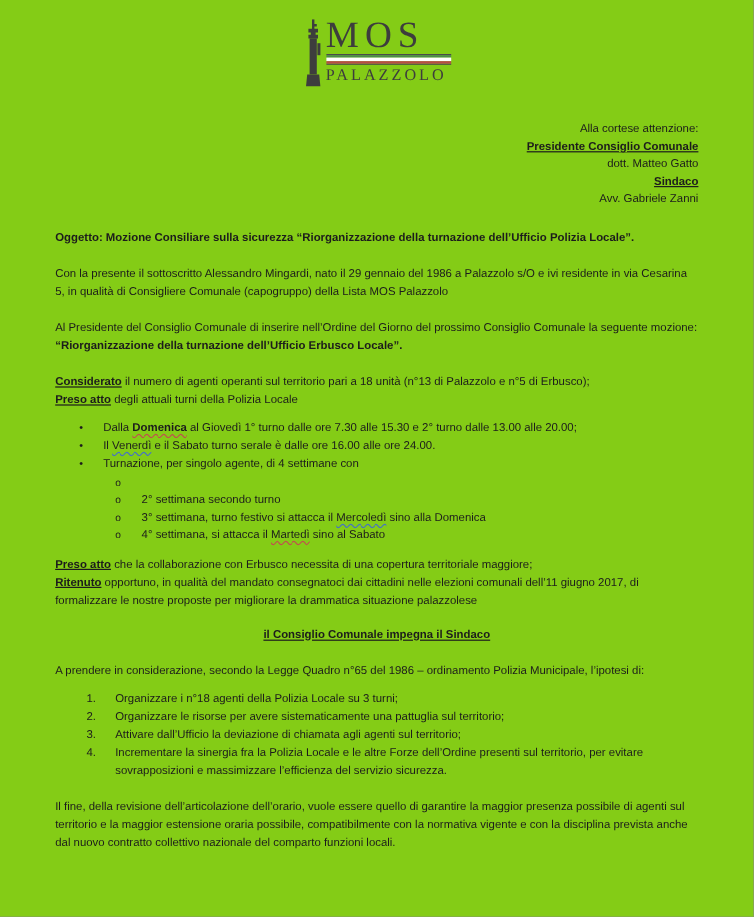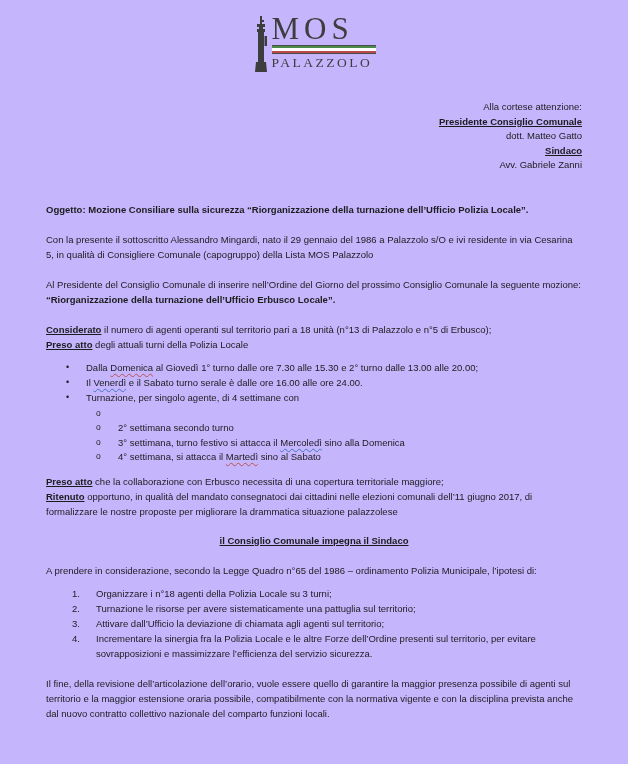--- a/index.html
+++ b/index.html
@@ -1,17 +1,17 @@
 <!DOCTYPE html>
 <html><head>
 <meta charset="utf-8">
 <style>
   html,body{margin:0;padding:0;background:#888;}
   .page{
-    width:628px;height:764px;background:#c4b5fd;margin:0 auto;position:relative;
+    width:628px;height:764px;background:#84cc16;margin:0 auto;position:relative;
     font-family:"Liberation Sans","DejaVu Sans",sans-serif;
     font-size:9.5px;line-height:15px;color:#1c1c1c;box-sizing:border-box;
     padding:14px 46px 0 46px;overflow:hidden;
   }
   
   .logo{width:150px;margin:0 auto;display:flex;align-items:flex-start;justify-content:center;}
   .tower{flex:0 0 auto;margin-right:3px;margin-top:2px;}
   .logo-text{display:flex;flex-direction:column;align-items:flex-start;}
   .logo-title{
     font-family:"Liberation Serif","DejaVu Serif",serif;font-size:31px;line-height:30px;
@@ -21,21 +21,21 @@
   .flagbar div{height:2.4px;}
   .logo-subtitle{
     font-family:"Liberation Serif","DejaVu Serif",serif;font-size:13.5px;line-height:15px;
     letter-spacing:2.5px;color:#3d3d3d;margin-top:1px;
   }
   
   .recipients{margin-top:24px;text-align:right;}
   .recipients .line{line-height:14.5px;}
   .b{font-weight:700;}
   .u{text-decoration:underline;}
-  .subject{margin-top:29px;font-weight:700;}
+  .subject{margin-top:17px;font-weight:700;}
   .para{margin-top:15px;}
   .center{text-align:center;}
   .considerations{margin-top:15px;}
   .li{display:flex;align-items:flex-start;}
   .l1{padding-left:20px;margin-top:0;}
   .l1 .marker{width:20px;flex:0 0 20px;font-size:9px;}
   .l2{padding-left:50px;line-height:13.5px;margin-top:1px;}
   .l2 .marker{width:22px;flex:0 0 22px;font-size:8.5px;}
   .bullets{margin-top:8px;}
   .subbullets{margin-top:2px;margin-bottom:4px;}
@@ -86,21 +86,21 @@
   <div class="para"><span>Al Presidente del Consiglio Comunale di inserire nell’Ordine del Giorno del prossimo Consiglio Comunale la seguente mozione: </span><span class="b">“Riorganizzazione della turnazione dell’Ufficio Erbusco Locale”.</span></div>
 
   <div class="considerations">
     <div><span class="b u">Considerato</span><span> il numero di agenti operanti sul territorio pari a 18 unità (n°13 di Palazzolo e n°5 di Erbusco);</span></div>
     <div><span class="b u">Preso atto</span><span> degli attuali turni della Polizia Locale</span></div>
   </div>
 
   <div class="bullets">
     <div class="li l1">
       <span class="marker">•</span>
-      <span class="li-text"><span>Dalla </span><span style="text-decoration: underline 1px wavy rgb(192, 80, 77); text-underline-offset: 2px;">Domenica</span><span> al Giovedì 1° turno dalle ore 7.30 alle 15.30 e 2° turno dalle 13.00 alle 20.00;</span></span>
+      <span class="li-text"><span>Dalla </span><span style="text-decoration: underline 1px wavy rgb(192, 80, 77); text-underline-offset: 2px; font-weight: bold;">Domenica</span><span> al Giovedì 1° turno dalle ore 7.30 alle 15.30 e 2° turno dalle 13.00 alle 20.00;</span></span>
     </div>
     <div class="li l1">
       <span class="marker">•</span>
       <span class="li-text"><span>Il </span><span style="text-decoration: underline 1px wavy rgb(68, 114, 196); text-underline-offset: 2px;">Venerdì</span><span> e il Sabato turno serale è dalle ore 16.00 alle ore 24.00.</span></span>
     </div>
     <div class="li l1">
       <span class="marker">•</span>
       <span class="li-text"><span>Turnazione, per singolo agente, di 4 settimane con</span></span>
     </div>
     <div class="subbullets">
@@ -131,21 +131,21 @@
 
   <div class="para">A prendere in considerazione, secondo la Legge Quadro n°65 del 1986 – ordinamento Polizia Municipale, l’ipotesi di:</div>
 
   <div class="numbered">
     <div class="li num">
       <span class="marker">1.</span>
       <span class="li-text"><span>Organizzare i n°18 agenti della Polizia Locale su 3 turni;</span></span>
     </div>
     <div class="li num">
       <span class="marker">2.</span>
-      <span class="li-text"><span>Turnazione le risorse per avere sistematicamente una pattuglia sul territorio;</span></span>
+      <span class="li-text"><span>Organizzare le risorse per avere sistematicamente una pattuglia sul territorio;</span></span>
     </div>
     <div class="li num">
       <span class="marker">3.</span>
       <span class="li-text"><span>Attivare dall’Ufficio la deviazione di chiamata agli agenti sul territorio;</span></span>
     </div>
     <div class="li num">
       <span class="marker">4.</span>
       <span class="li-text"><span>Incrementare la sinergia fra la Polizia Locale e le altre Forze dell’Ordine presenti sul territorio, per evitare sovrapposizioni e massimizzare l’efficienza del servizio sicurezza.</span></span>
     </div>
   </div>

